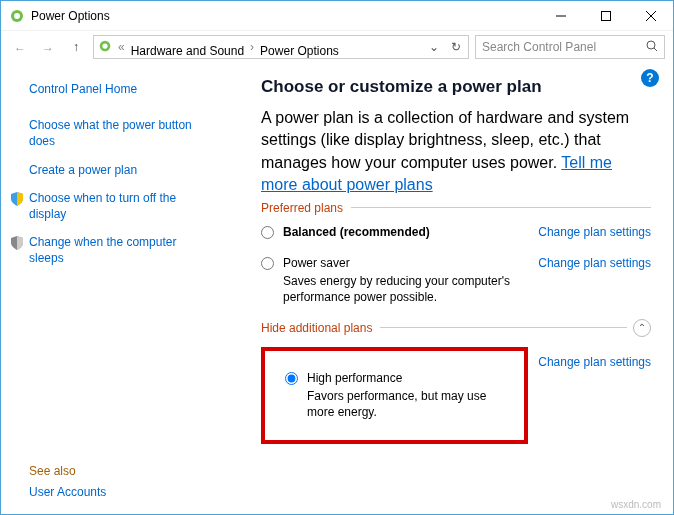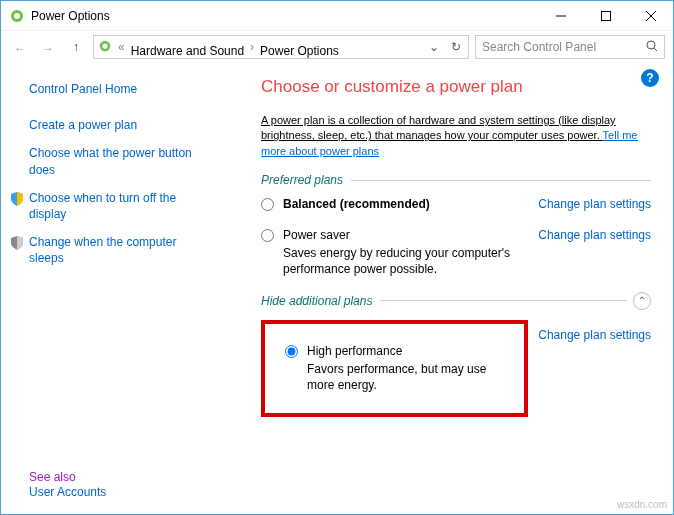--- a/index.html
+++ b/index.html
@@ -24,46 +24,46 @@
 .searchbox { width: 190px; height: 24px; border: 1px solid #ccc; display: flex; align-items: center; padding: 0 6px; color: #888; }
 .searchbox .sicon { margin-left: auto; color: #555; }
 
 
 .body { display: flex; height: calc(100% - 62px); position: relative; gap: 40px; }
 .sidebar { width: 210px; padding: 18px 12px 12px 28px; }
 .sidelink { color: #0066cc; font-size: 12px; margin-bottom: 12px; cursor: pointer; line-height: 1.35; position: relative; }
 .sidelink.iconed { padding-left: 0; }
 .sideicon { position: absolute; left: -20px; top: 1px; width: 16px; height: 16px; }
 .seealso { position: absolute; bottom: 14px; left: 28px; }
-.seealso .lbl { color: #a21caf; margin-bottom: 0; }
+.seealso .lbl { color: #a16207; margin-bottom: 6px; }
 
 .main { flex: 1; padding: 14px 22px 10px 10px; overflow: hidden; }
 .helpicon { position: absolute; right: 14px; top: 6px; width: 18px; height: 18px; border-radius: 50%; background: #0078d7; color: #fff; font-size: 12px; font-weight: bold; display: flex; align-items: center; justify-content: center; cursor: pointer; }
-h1 { color: #ef4444; font-size: 17px; font-weight: 400; margin-bottom: 16px; }
-.intro { font-size: 11px; line-height: 1.4; margin-bottom: 14px; text-decoration: underline; }
+h1 { color: #0f172a; font-size: 17px; font-weight: 700; margin-bottom: 10px; }
+.intro { font-size: 16px; line-height: 1.4; margin-bottom: 4px; }
 .lnk { color: #0066cc; text-decoration: underline; cursor: pointer; }
 
 .groupline { display: flex; align-items: center; margin-bottom: 10px; font-size: 12px; }
-.groupline .gl-text { color: #0f766e; font-style: italic; }
+.groupline .gl-text { color: #c2410c; }
 .groupline .rule { flex: 1; border-top: 1px solid #ccc; margin-left: 8px; }
 .groupline .coll { width: 18px; height: 18px; border: 1px solid #bbb; border-radius: 50%; display: flex; align-items: center; justify-content: center; margin-left: 6px; font-size: 10px; color: #555; cursor: pointer; }
 
 .plan { display: flex; margin-bottom: 14px; }
 .plan .radiocol { width: 22px; padding-top: 1px; }
 input[type=radio] { margin: 0; }
 .plan .plancol { flex: 1; max-width: 290px; }
 .plan .planname { font-size: 12px; font-weight: bold; margin-bottom: 3px; }
 .plan .planname.normal { font-weight: normal; }
 .plan .plandesc { font-size: 12px; line-height: 1.35; }
 .plan .planact { margin-left: auto; }
 .changeplan { color: #0066cc; font-size: 12px; cursor: pointer; white-space: nowrap; }
 
 .highlight { border: 4px solid #d40000; padding: 20px; width: 286px; }
 
-.watermark { position: absolute; right: 6px; bottom: 4px; font-size: 10px; color: #bbb; }
+.watermark { position: absolute; right: 12px; bottom: 4px; font-size: 10px; color: #bbb; }
 </style>
 </head>
 <body>
 
 <div class="titlebar">
   <span class="icon">
     <svg viewBox="0 0 16 16" width="16" height="16">
         <circle cx="8" cy="8" r="6" fill="#6fbf4b"></circle>
         <circle cx="8" cy="8" r="3" fill="#fff"></circle>
       </svg>
@@ -116,22 +116,22 @@
           <line x1="8" y1="8" x2="11" y2="11" stroke="#555"></line>
         </svg>
     </span>
   </div>
 </div>
 
 <div class="body">
   <div class="sidebar">
     <div class="sidelink">Control Panel Home</div>
     <div style="height:8px"></div>
+    <div class="sidelink">Choose what the power button does</div>
     <div class="sidelink">Create a power plan</div>
-    <div class="sidelink">Choose what the power button does</div>
     <div class="sidelink iconed">
       <span class="sideicon">
         <svg viewBox="0 0 16 16" width="16" height="16">
             <path d="M8 1 L14 3 V8 C14 12 8 15 8 15 C8 15 2 12 2 8 V3 Z" fill="#3ba0e6"></path>
             <path d="M8 1 L14 3 V8 C14 12 8 15 8 15 Z" fill="#f5c100"></path>
           </svg>
       </span>
       <span>Choose when to turn off the display</span>
     </div>
     <div class="sidelink iconed">

